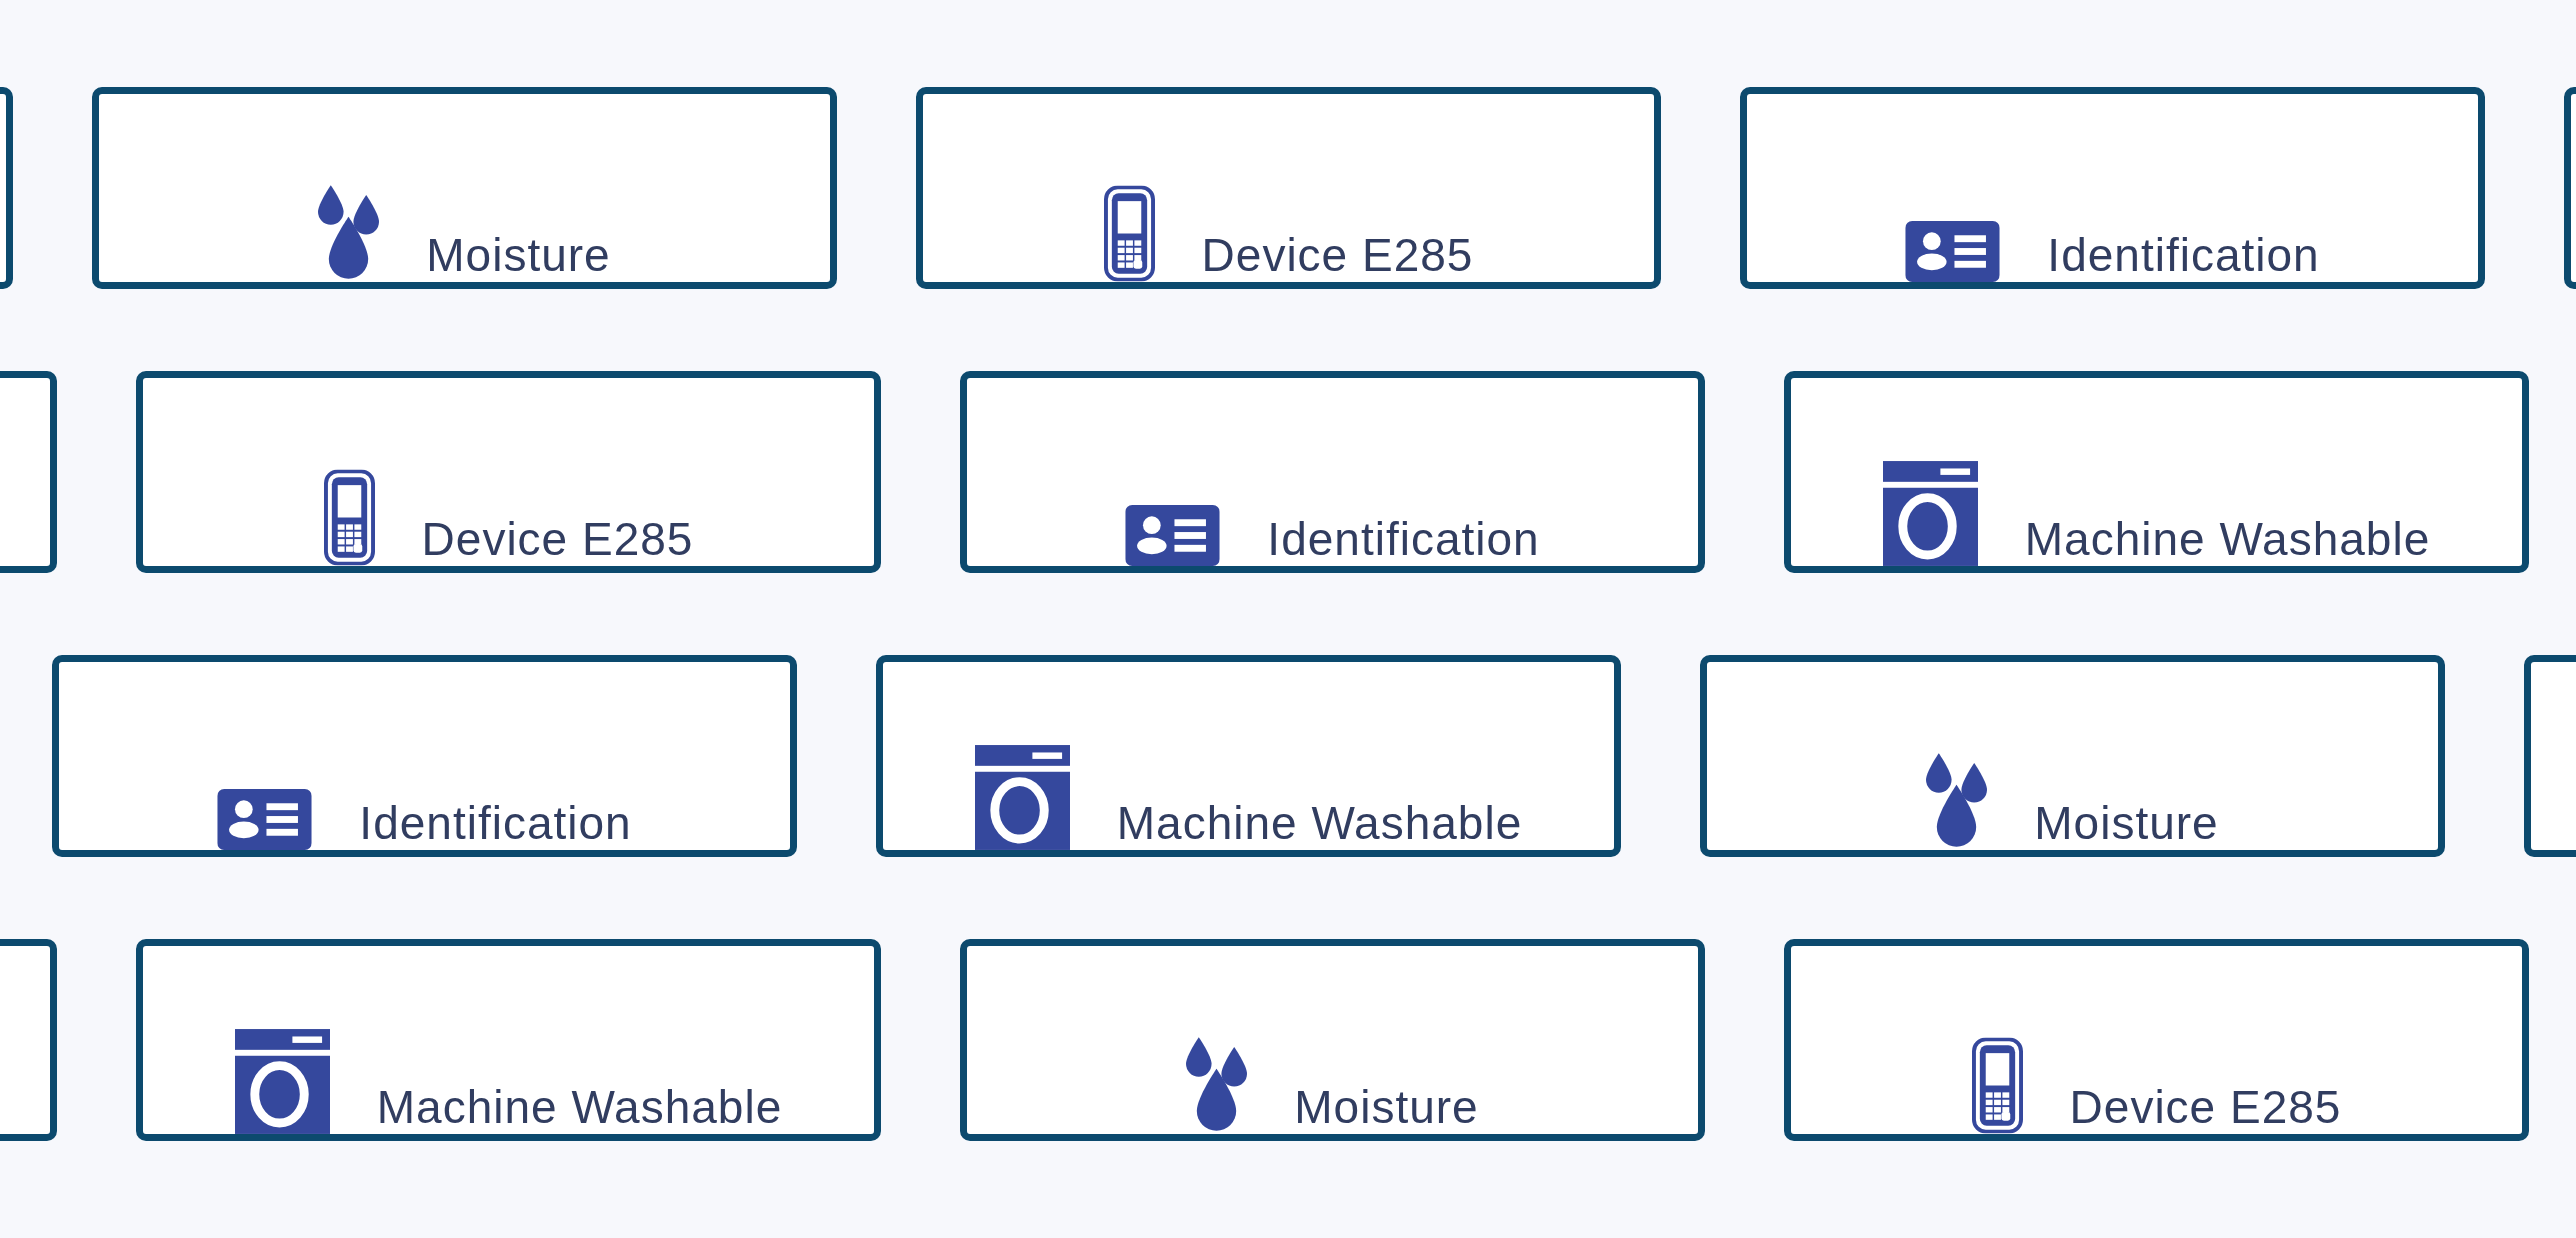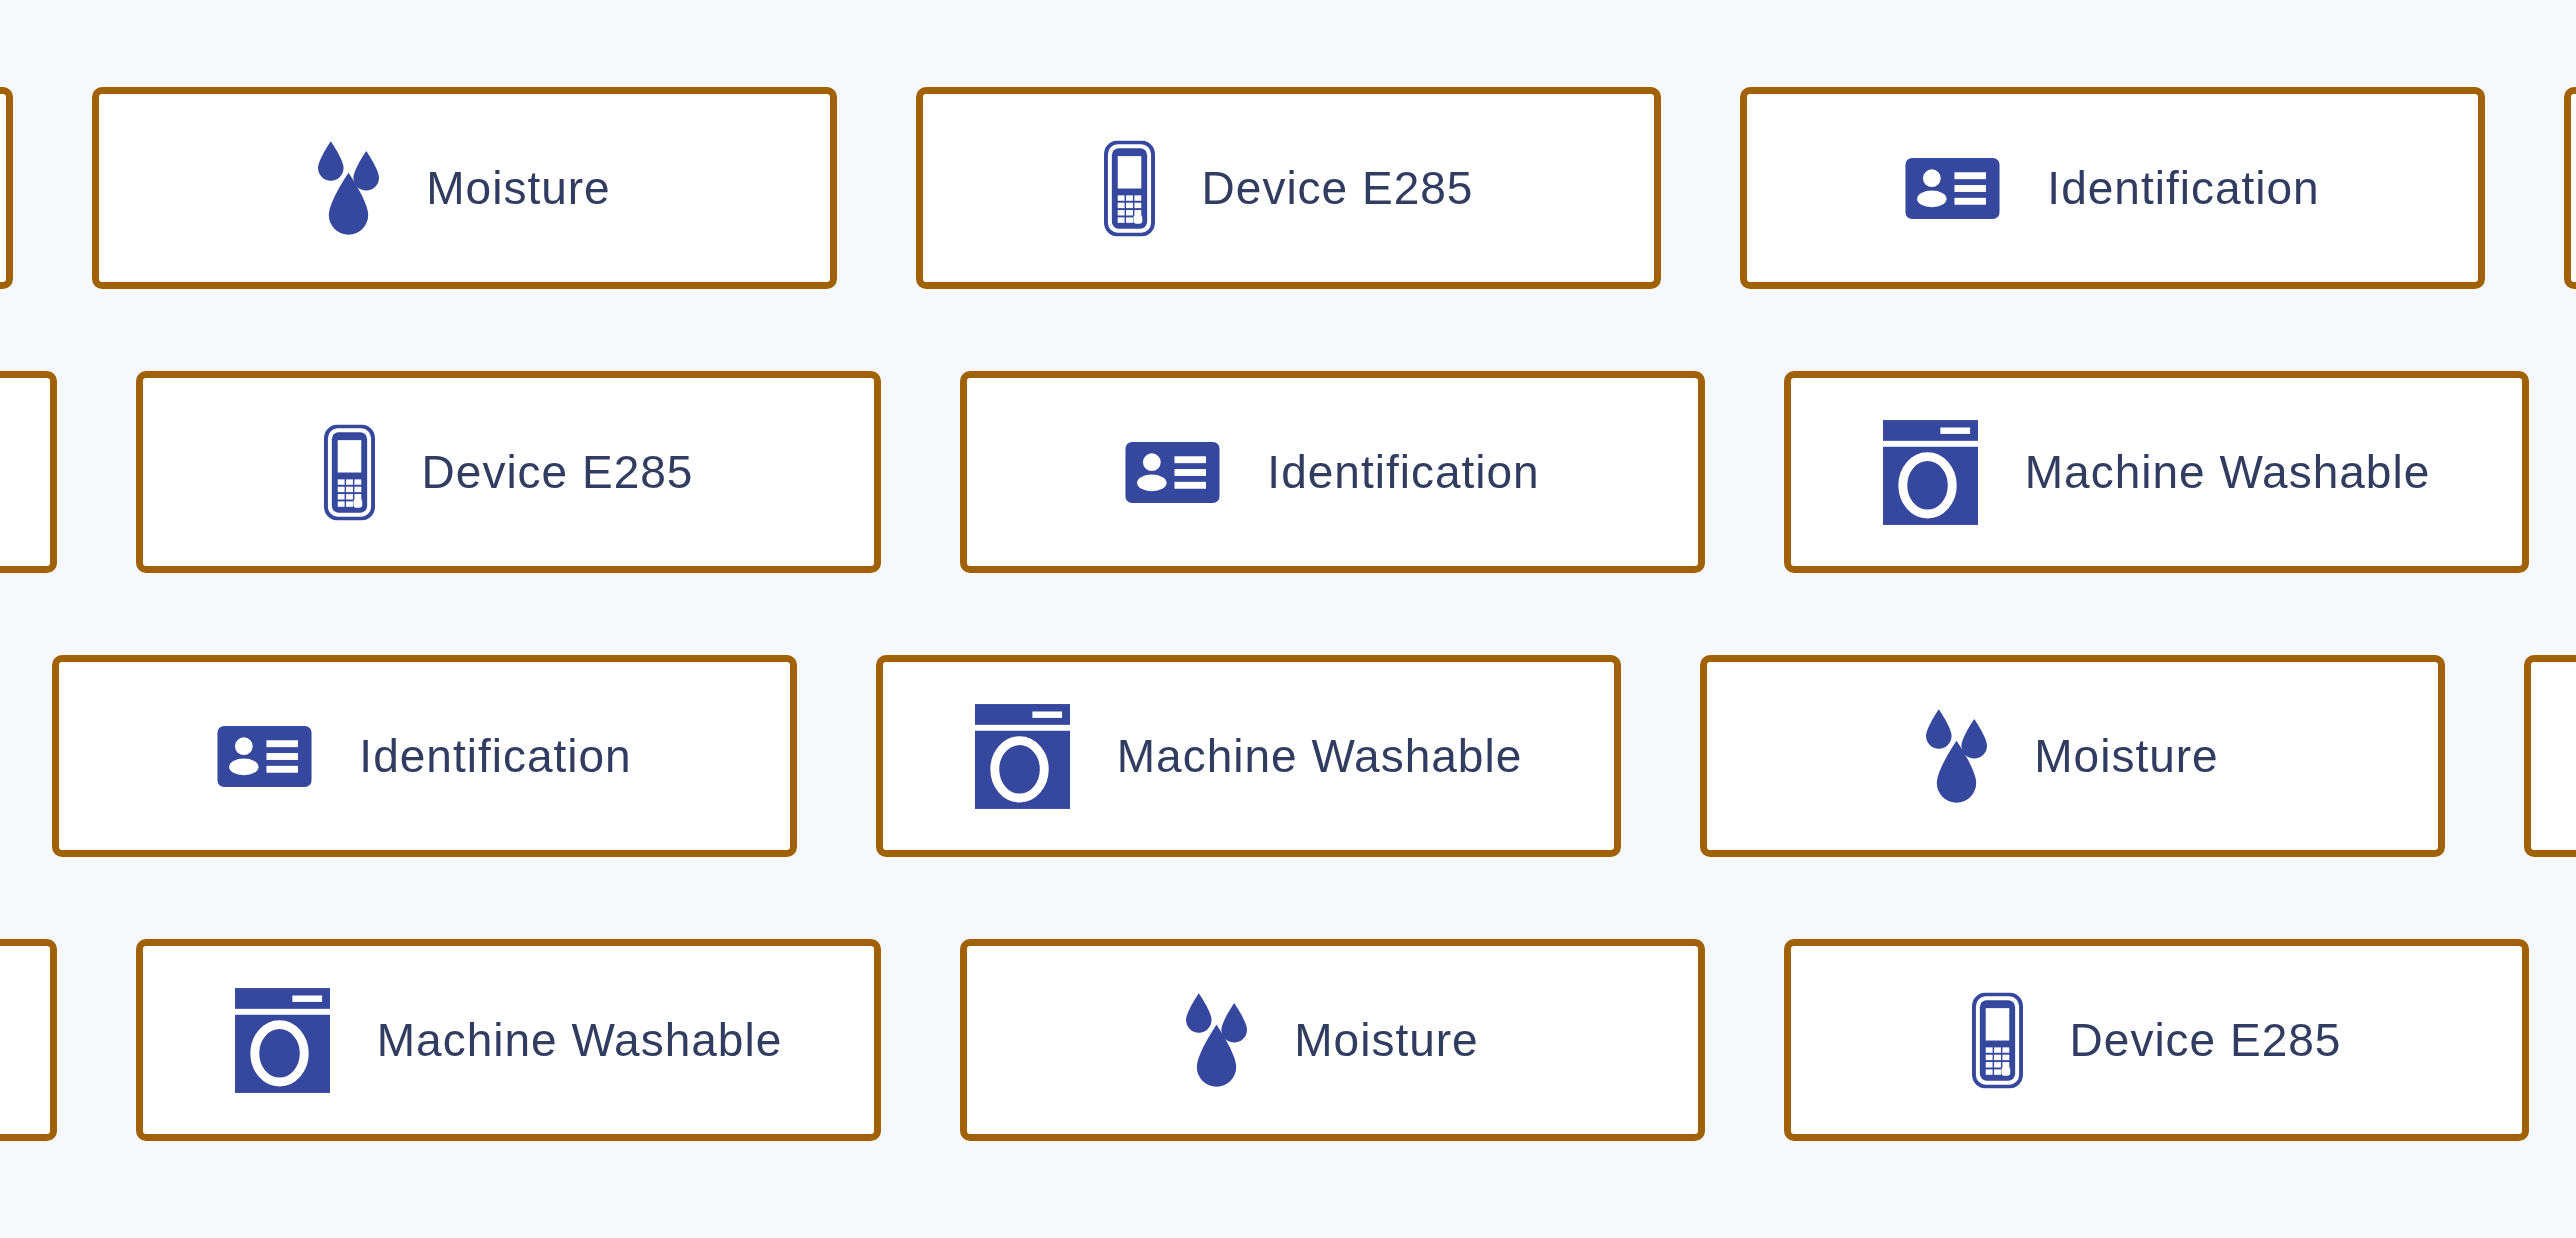--- a/index.html
+++ b/index.html
@@ -8,22 +8,22 @@
     background:#f7f8fc;
     font-family:"Liberation Sans", sans-serif;
   }
   .row{position:absolute;display:flex;gap:79px;}
   .row-1{top:87px;left:-732px;}
   .row-2{top:371px;left:-688px;}
   .row-3{top:655px;left:52px;}
   .row-4{top:939px;left:-688px;}
   .card{
     flex:0 0 745px;width:745px;height:202px;box-sizing:border-box;
-    background:#ffffff;border:7px solid #a16207;border-radius:10px;
-    display:flex;align-items:center;justify-content:center;gap:47px;
+    background:#ffffff;border:7px solid #0c4a6e;border-radius:10px;
+    display:flex;align-items:flex-end;justify-content:center;gap:47px;
   }
   .card .label{
     font-size:46px;letter-spacing:1px;color:#313d60;font-weight:400;
     white-space:nowrap;
   }
   .icon{flex:0 0 auto;display:block;}
   .icon-drops{width:61px;height:99px;}
   .icon-phone{width:51px;height:97px;}
   .icon-idcard{width:95px;height:61px;}
   .icon-washer{width:95px;height:105px;}

